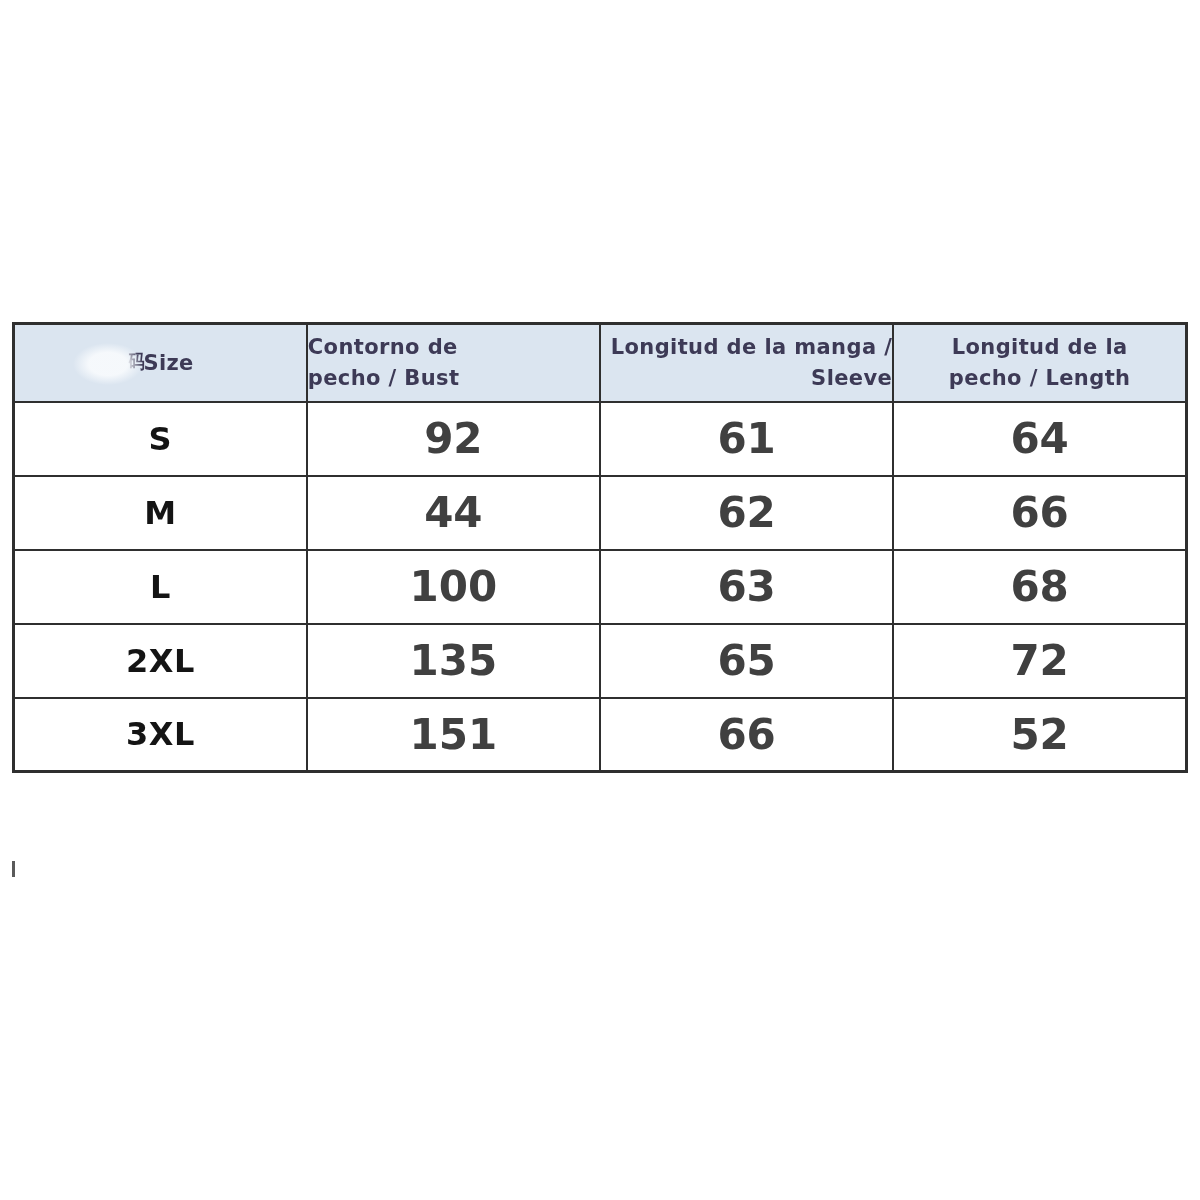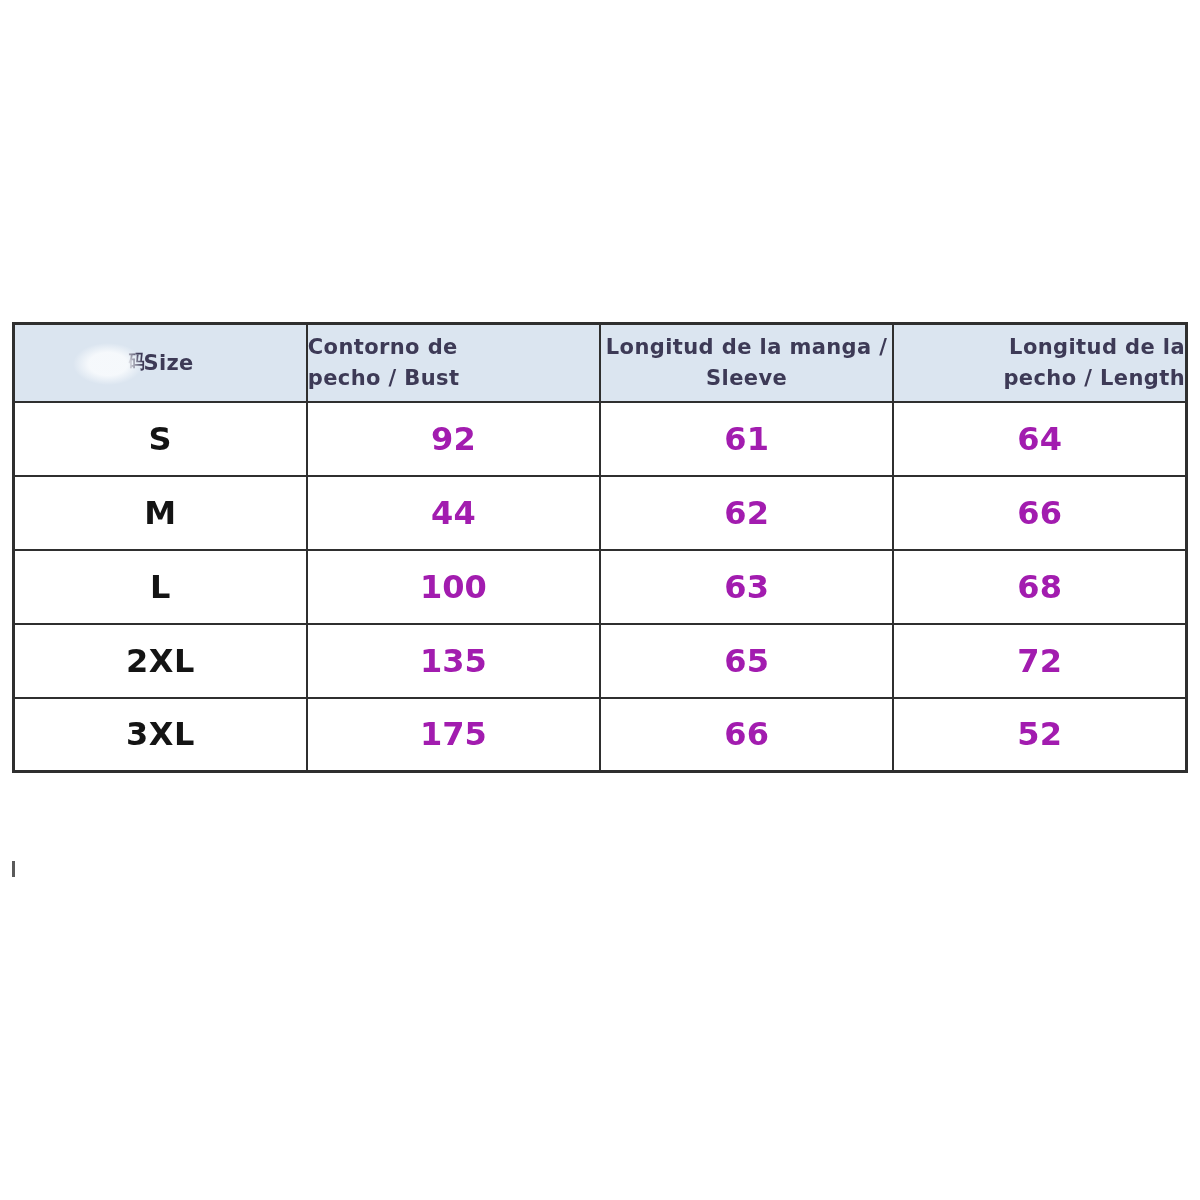--- a/index.html
+++ b/index.html
@@ -67,33 +67,33 @@
   th.h-size .smudge {
     position: absolute;
     left: 58px;
     top: 18px;
     width: 70px;
     height: 42px;
     background: radial-gradient(closest-side, rgba(246,249,252,0.98) 55%, rgba(246,249,252,0) 100%);
     pointer-events: none;
   }
   th.h-bust { text-align: left; }
-  th.h-sleeve { text-align: center; padding-left: 13px; white-space: nowrap; }
-  th.h-length { text-align: right; padding-left: 33px; white-space: nowrap; }
+  th.h-sleeve { text-align: right; padding-left: 13px; white-space: nowrap; }
+  th.h-length { text-align: center; padding-left: 33px; white-space: nowrap; }
   .hline { display: block; }
 
   
   tr.data-row { height: 74px; }
   tr.data-row td {
     background: #ffffff;
-    color: #a21caf;
+    color: #404040;
     font-weight: bold;
     text-align: center;
     vertical-align: middle;
-    font-size: 32px;
+    font-size: 42px;
   }
   tr.data-row td.size-cell {
     font-size: 32px;
     letter-spacing: 0.5px;
     color: #141414;
   }
 
   
   .border-stub {
     position: absolute;
@@ -155,21 +155,21 @@
         <td>68</td>
       </tr>
       <tr class="data-row">
         <td class="size-cell">2XL</td>
         <td>135</td>
         <td>65</td>
         <td>72</td>
       </tr>
       <tr class="data-row">
         <td class="size-cell">3XL</td>
-        <td>175</td>
+        <td>151</td>
         <td>66</td>
         <td>52</td>
       </tr>
     </tbody>
   </table>
 
   <div class="border-stub"></div>
 </div>
 
 </body></html>

